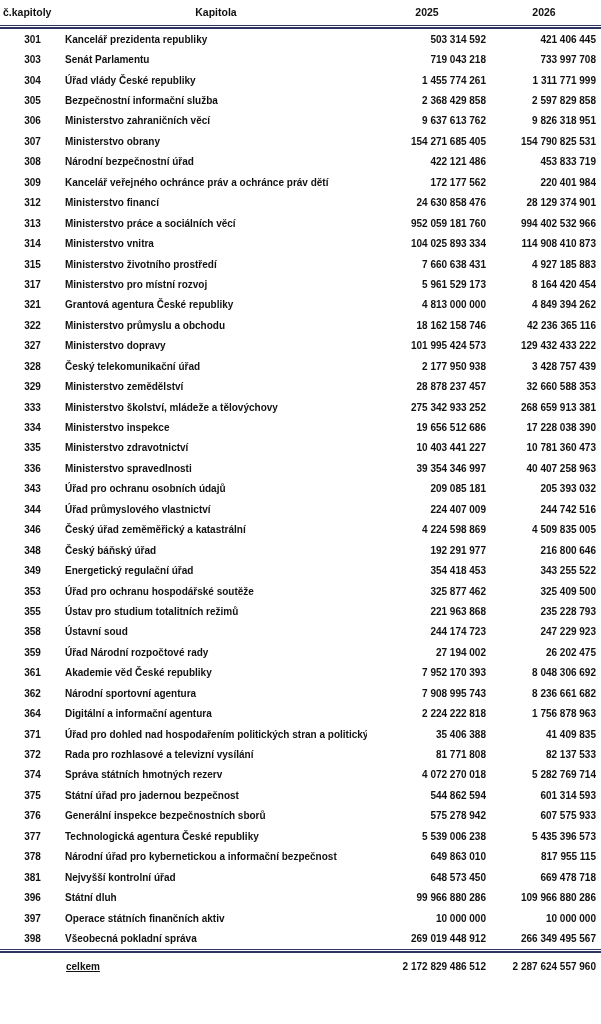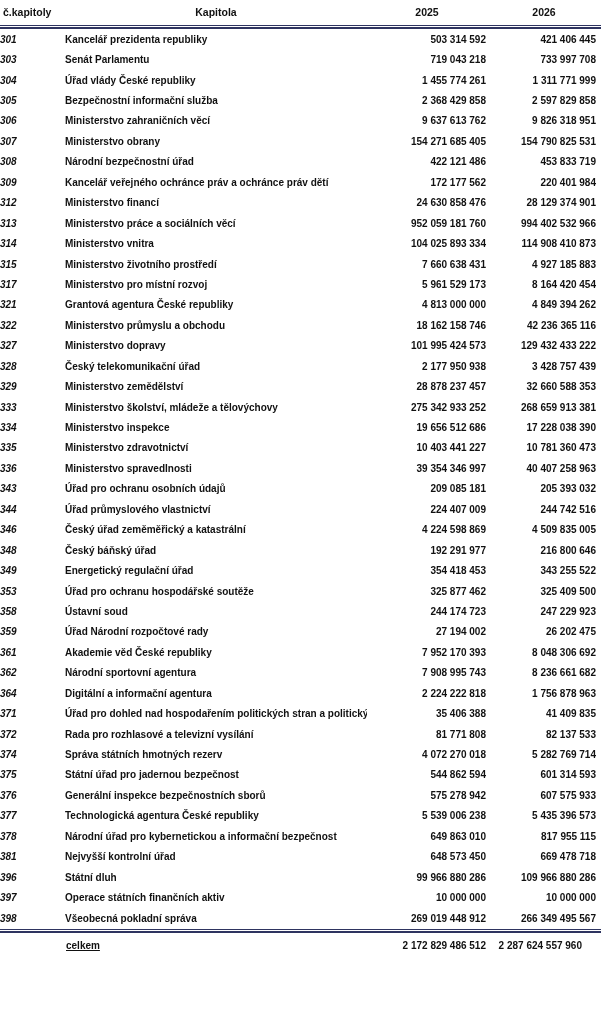--- a/index.html
+++ b/index.html
@@ -48,37 +48,37 @@
     border-bottom: 2.5px solid var(--rule-color, #2e3460);
   }
 
   tbody.data td {
     height: 20.45px;
     padding: 0;
     vertical-align: middle;
     white-space: nowrap;
     overflow: hidden;
   }
-  td.col-no   { text-align: left; font-style: italic; }
+  td.col-no   { text-align: center; }
   td.col-name { text-align: left; }
   td.col-num  { text-align: right; }
   tbody.data td.col-num.y25 { padding-right: 1px; }
   tbody.data td.col-num.y26 { padding-right: 5px; text-align: right; }
 
   tfoot td {
     padding-top: 7px;
     padding-bottom: 2px;
     vertical-align: middle;
     white-space: nowrap;
     font-weight: 700;
   }
   tfoot td.col-name { text-align: left; text-decoration: underline; }
   tfoot td.col-num  { text-align: right; }
   tfoot td.col-num.y25 { padding-right: 1px; }
-  tfoot td.col-num.y26 { padding-right: 19px; margin-top: 8px; }
+  tfoot td.col-num.y26 { padding-right: 5px; margin-top: 8px; }
 </style>
 </head>
 <body>
 
 <table class="budget">
   <colgroup>
     <col class="c-no">
     <col class="c-name">
     <col class="c-y25">
     <col class="c-y26">
@@ -259,20 +259,26 @@
         <td class="col-num y25">354 418 453</td>
         <td class="col-num y26">343 255 522</td>
       </tr>
       <tr>
         <td class="col-no">353</td>
         <td class="col-name">Úřad pro ochranu hospodářské soutěže</td>
         <td class="col-num y25">325 877 462</td>
         <td class="col-num y26">325 409 500</td>
       </tr>
       <tr>
+        <td class="col-no">355</td>
+        <td class="col-name">Ústav pro studium totalitních režimů</td>
+        <td class="col-num y25">221 963 868</td>
+        <td class="col-num y26">235 228 793</td>
+      </tr>
+      <tr>
         <td class="col-no">358</td>
         <td class="col-name">Ústavní soud</td>
         <td class="col-num y25">244 174 723</td>
         <td class="col-num y26">247 229 923</td>
       </tr>
       <tr>
         <td class="col-no">359</td>
         <td class="col-name">Úřad Národní rozpočtové rady</td>
         <td class="col-num y25">27 194 002</td>
         <td class="col-num y26">26 202 475</td>

